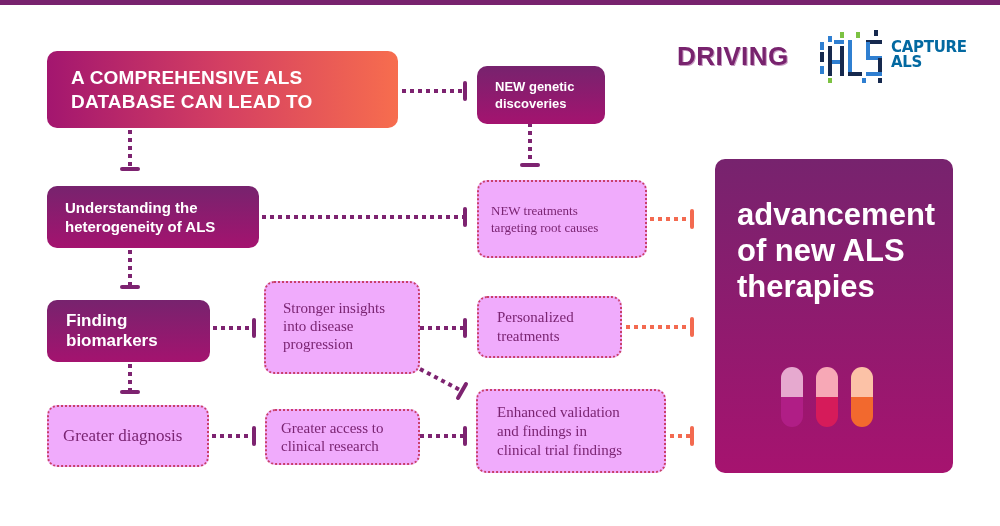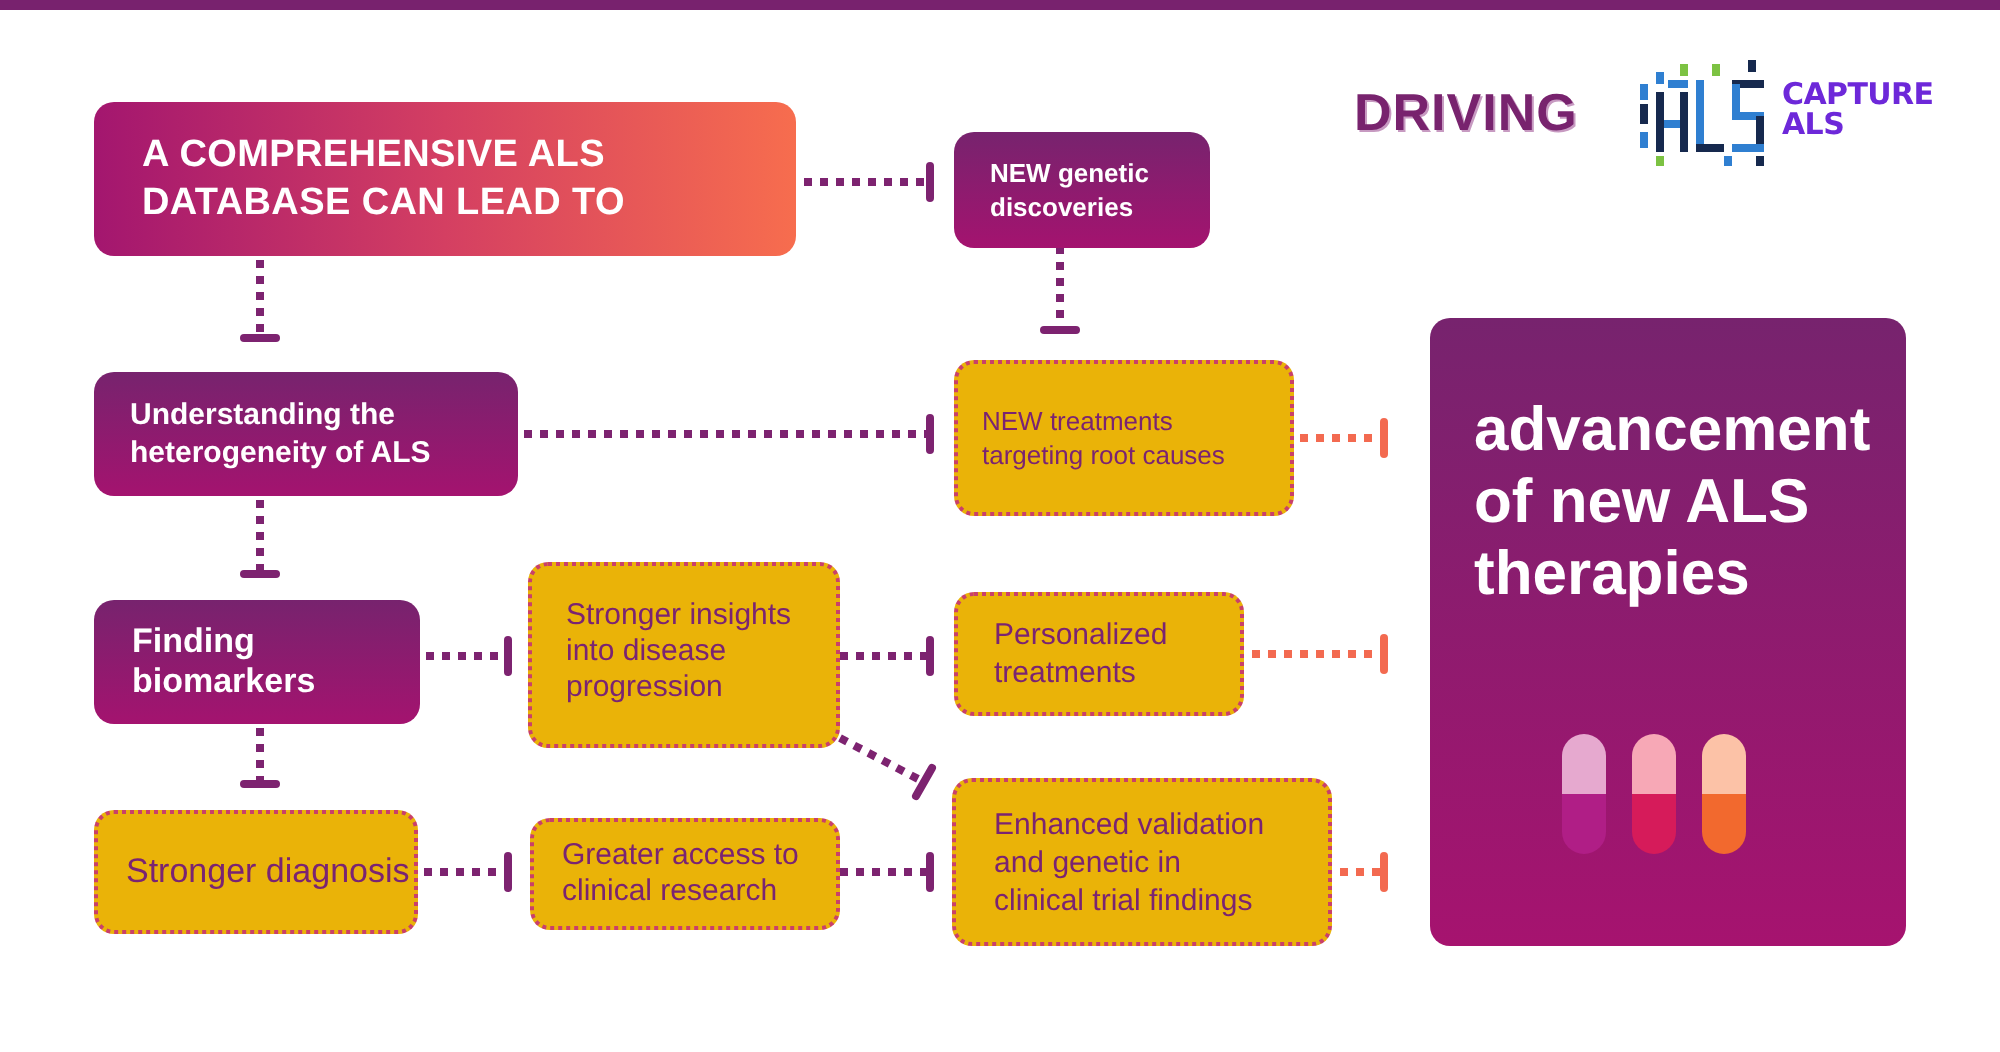--- a/index.html
+++ b/index.html
@@ -3,27 +3,27 @@
 <meta charset="utf-8">
 <style>
   html, body { margin:0; padding:0; }
   body { width:1000px; height:526px; position:relative; background:#ffffff; overflow:hidden;
          font-family:"Liberation Sans", sans-serif; }
   .topbar { position:absolute; left:0; top:0; width:1000px; height:5px; background:#78226e; }
   .box { position:absolute; box-sizing:border-box; border-radius:10px; display:flex; align-items:center; }
   .solid { color:#fff; background:linear-gradient(180deg,#77236e 0%,#a4136f 100%); font-weight:bold; }
   .hero { color:#fff; background:linear-gradient(90deg,#a3166f 0%,#d43f62 50%,#f76d4e 100%);
           font-weight:900; font-size:19px; line-height:24px; letter-spacing:0.2px; padding-left:24px; }
-  .dotted { color:#7a2472; background:#eab308; border:2px dotted #c9406a; font-size:15px; line-height:18px; }
+  .dotted { color:#7a2472; background:#f0abfc; border:2px dotted #c9406a; font-size:15px; line-height:18px;font-family:Liberation Serif, serif; }
   .txt { display:block; }
   .driving { position:absolute; left:677px; top:41px; font-size:26px; font-weight:700; color:#78236e;
              letter-spacing:0.5px; text-shadow:1px 1px 0 #c79ac1; }
   .logo { position:absolute; left:818px; top:28px; width:70px; height:58px; }
   .capture { position:absolute; left:891px; top:40px; font-size:15px; line-height:15px; font-weight:bold;
-             color:#6d28d9; font-family:"DejaVu Sans", sans-serif; letter-spacing:-0.3px; }
+             color:#0369a1; font-family:"DejaVu Sans", sans-serif; letter-spacing:-0.3px; }
   .final { position:absolute; left:715px; top:159px; width:238px; height:314px; border-radius:10px;
            background:linear-gradient(180deg,#77236e 0%,#a6136f 100%); box-sizing:border-box;
            padding:38px 0 0 22px; color:#fff; font-weight:bold; font-size:31px; line-height:36px; }
   .pill { position:absolute; width:22px; height:60px; border-radius:11px; overflow:hidden; }
   .pill .top { height:50%; } .pill .bot { height:50%; }
   svg.conn { position:absolute; left:0; top:0; width:1000px; height:526px; pointer-events:none; }
 </style>
 </head>
 <body>
 
@@ -123,21 +123,21 @@
     <span class="txt">heterogeneity of ALS</span>
   </div>
 </div>
 <div class="box solid" style="left:47px;top:300px;width:163px;height:62px;padding-left:19px;font-size:17px;line-height:20px;">
   <div>
     <span class="txt">Finding</span>
     <span class="txt">biomarkers</span>
   </div>
 </div>
 <div class="box dotted" style="left:47px;top:405px;width:162px;height:62px;padding-left:14px;font-size:17px;">
-  <span>Stronger diagnosis</span>
+  <span>Greater diagnosis</span>
 </div>
 
 <div class="box dotted" style="left:264px;top:281px;width:156px;height:93px;padding-left:17px;font-size:15px;line-height:18px;align-items:flex-start;padding-top:16px;">
   <div>
     <span class="txt">Stronger insights</span>
     <span class="txt">into disease</span>
     <span class="txt">progression</span>
   </div>
 </div>
 <div class="box dotted" style="left:265px;top:409px;width:155px;height:56px;padding-left:14px;font-size:15px;line-height:18px;">
@@ -161,21 +161,21 @@
 </div>
 <div class="box dotted" style="left:477px;top:296px;width:145px;height:62px;padding-left:18px;font-size:15px;line-height:19px;">
   <div>
     <span class="txt">Personalized</span>
     <span class="txt">treatments</span>
   </div>
 </div>
 <div class="box dotted" style="left:476px;top:389px;width:190px;height:84px;padding-left:19px;font-size:15px;line-height:19px;">
   <div>
     <span class="txt">Enhanced validation</span>
-    <span class="txt">and genetic in</span>
+    <span class="txt">and findings in</span>
     <span class="txt">clinical trial findings</span>
   </div>
 </div>
 
 <div class="final">
   <span class="txt">advancement</span>
   <span class="txt">of new ALS</span>
   <span class="txt">therapies</span>
 </div>
 

